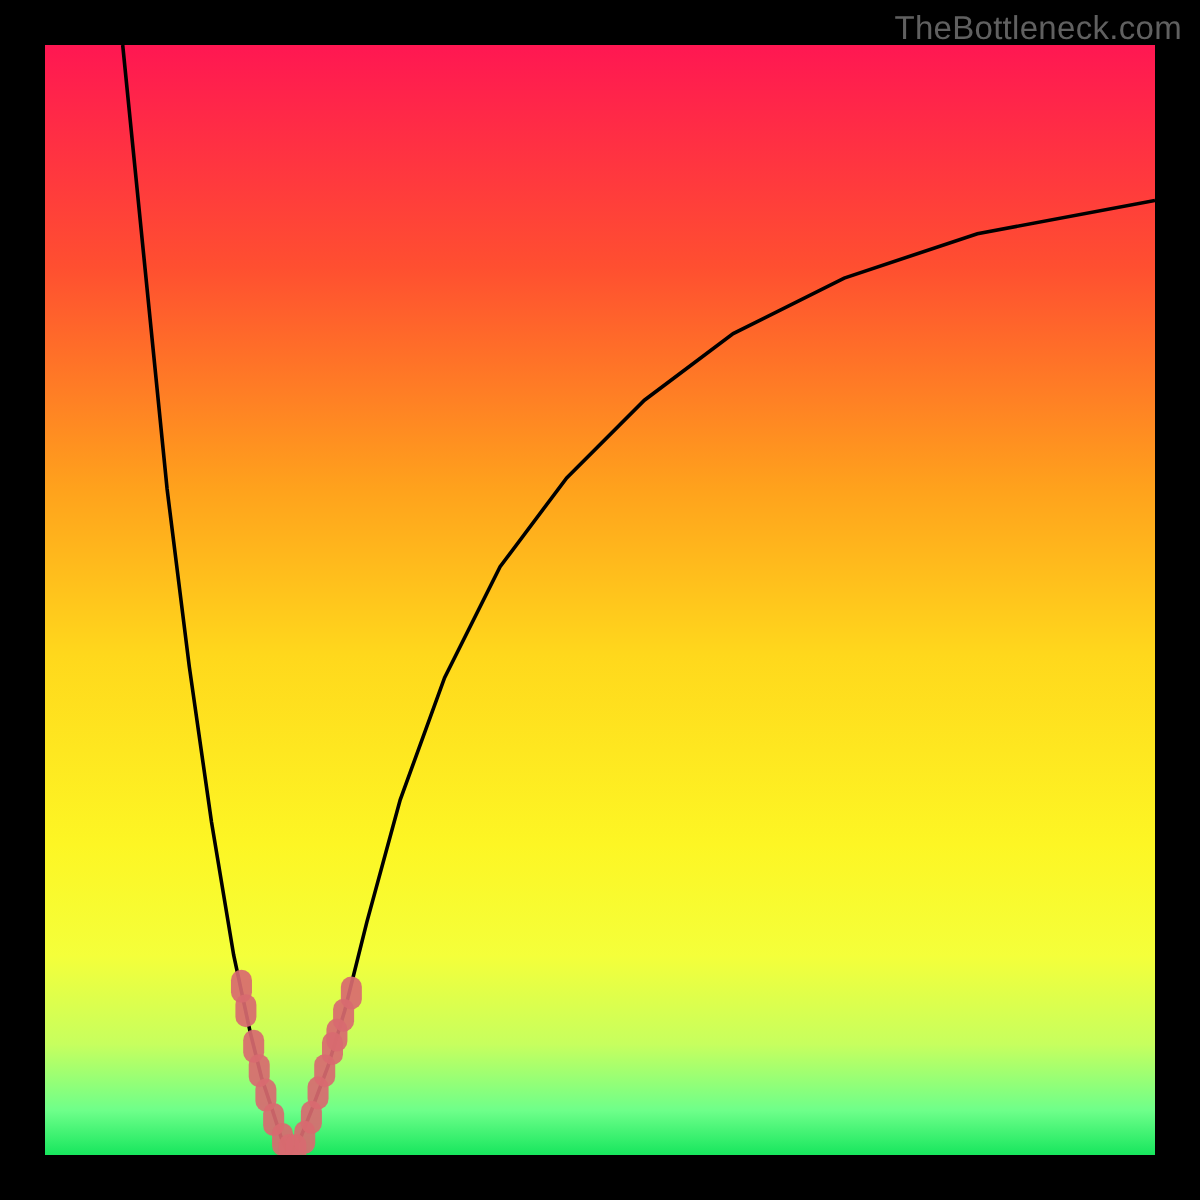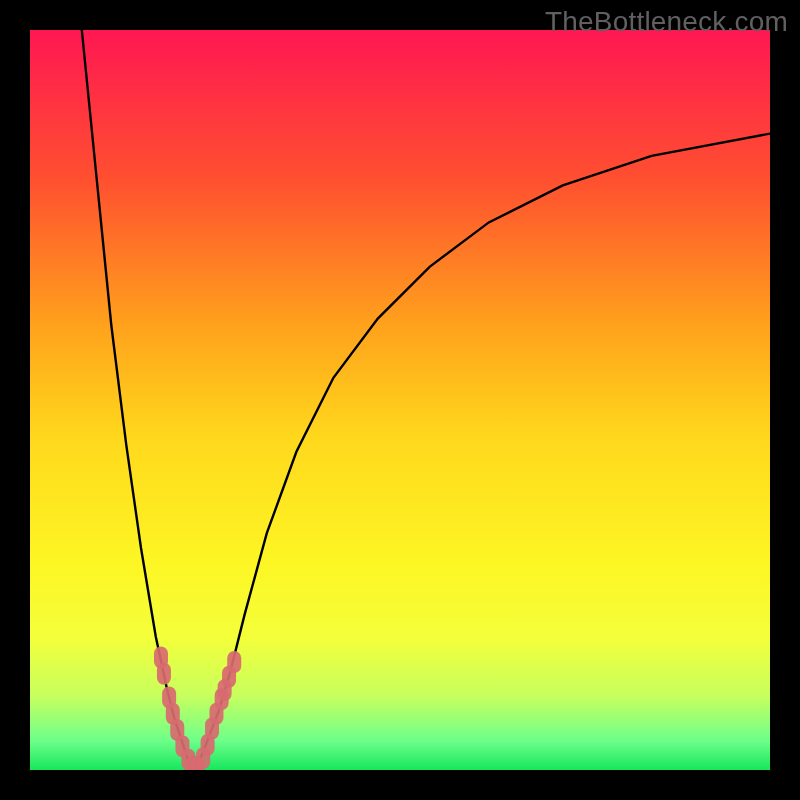--- a/index.html
+++ b/index.html
@@ -30,21 +30,21 @@
     left: 0;
     top: 0;
     width: 100%;
     height: 100%;
   }
   .watermark {
     position: absolute;
     top: 6px;
     right: 12px;
     color: #606060;
-    font-size: 28px;
+    font-size: 22px;
     font-weight: 500;
     letter-spacing: 0.2px;
     user-select: none;
   }
   svg.curves {
     position: absolute;
     left: 0;
     top: 0;
     width: 100%;
     height: 100%;

